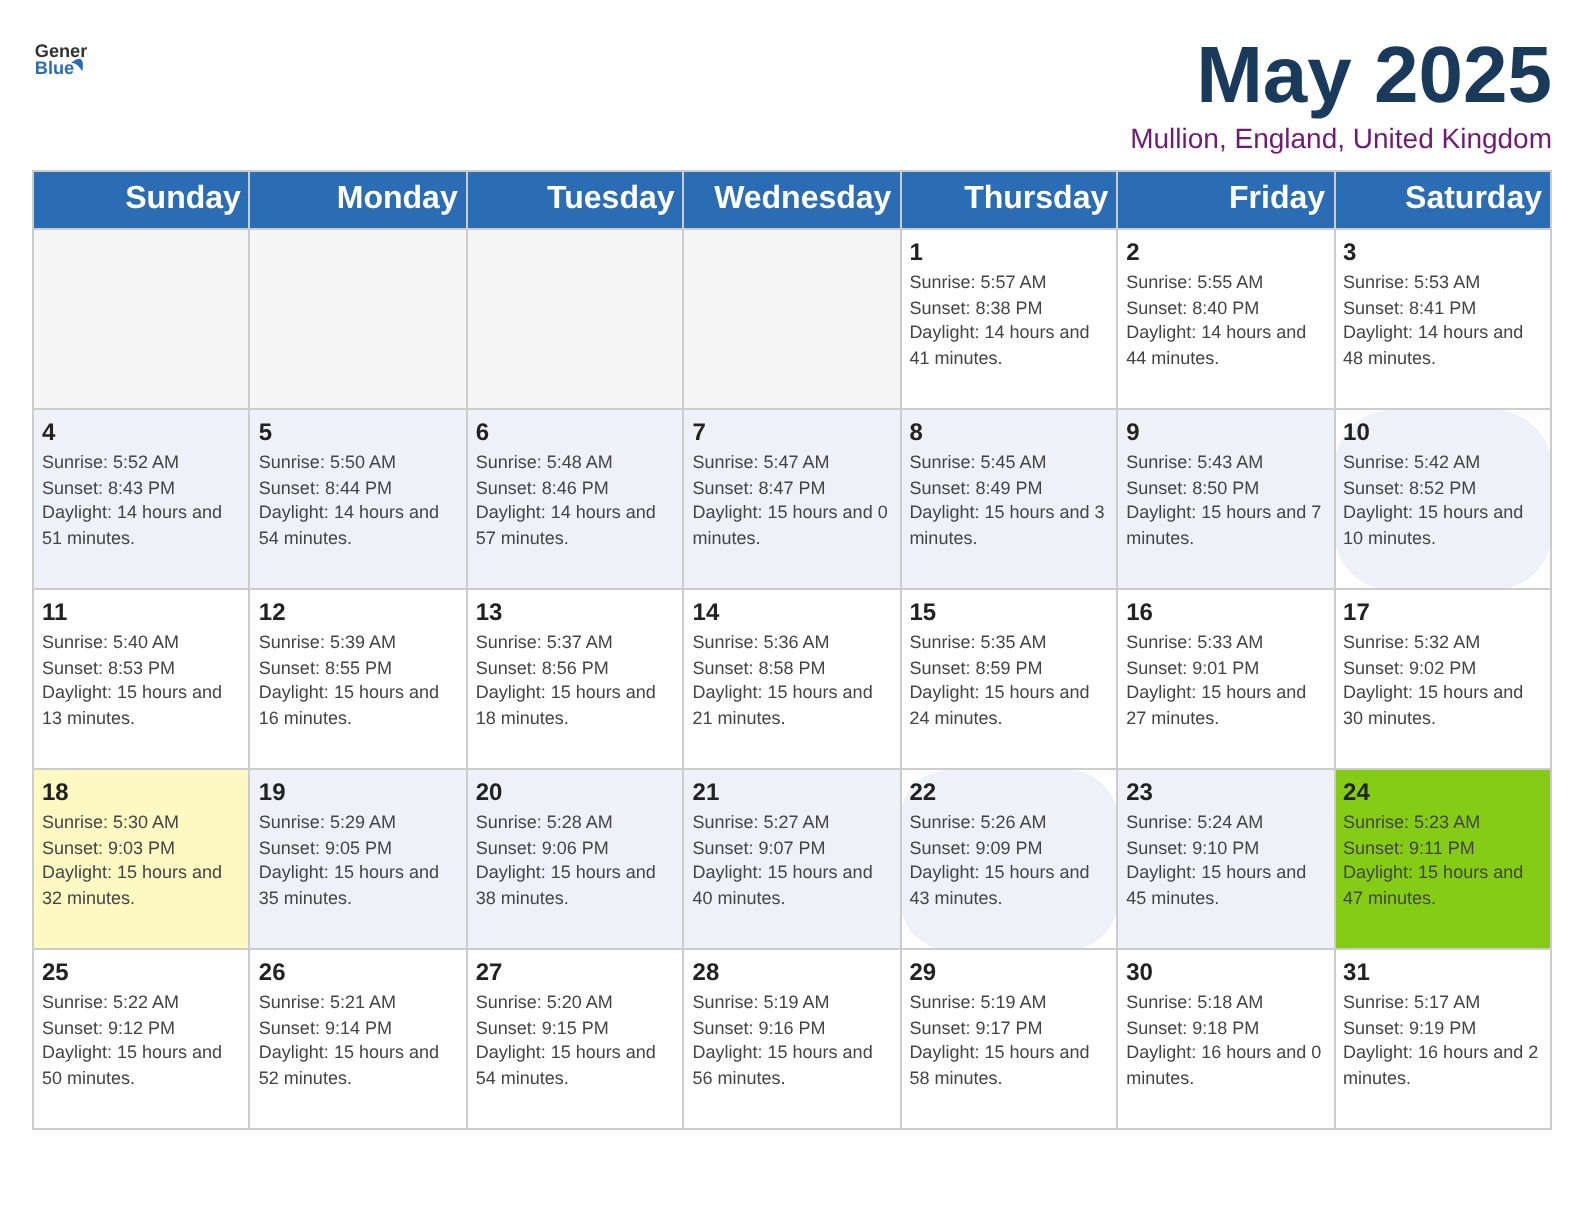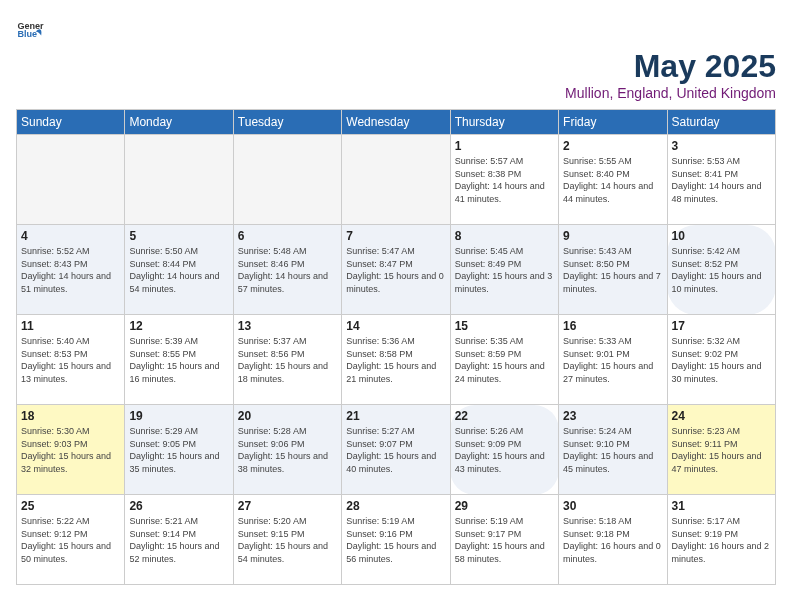--- a/index.html
+++ b/index.html
@@ -22,41 +22,40 @@
       gap: 4px;
     }
     .logo-icon {
       width: 28px;
       height: 28px;
     }
     .title-block {
       text-align: right;
     }
     .month-title {
-      font-size: 32px;
+      font-size: 40px;
       font-weight: bold;
       color: #1a3a5c;
-      margin-top: 32px;
     }
     .location {
       font-size: 14px;
       color: #701a75;
     }
     table {
       width: 100%;
       border-collapse: collapse;
       table-layout: fixed;
     }
     th {
       background-color: #2a6db5;
       color: #fff;
-      font-size: 12px;
-      font-weight: normal;
+      font-size: 16px;
+      font-weight: bold;
       padding: 5px 4px;
-      text-align: left;
+      text-align: right;
       border: 1px solid #ccc;
     }
     td {
       border: 1px solid #ccc;
       vertical-align: top;
       padding: 4px;
       font-size: 9.5px;
       color: #333;
       height: 90px;
       background: #fff;
@@ -203,21 +202,21 @@
           <div class="day-info">Sunrise: 5:27 AM<br>Sunset: 9:07 PM<br>Daylight: 15 hours and 40 minutes.</div>
         </td>
         <td style="background: rgb(238, 242, 248); border-radius: 25px;">
           <span class="day-num">22</span>
           <div class="day-info">Sunrise: 5:26 AM<br>Sunset: 9:09 PM<br>Daylight: 15 hours and 43 minutes.</div>
         </td>
         <td style="background: rgb(238, 242, 248);">
           <span class="day-num">23</span>
           <div class="day-info">Sunrise: 5:24 AM<br>Sunset: 9:10 PM<br>Daylight: 15 hours and 45 minutes.</div>
         </td>
-        <td style="background: #fef9c3;">
+        <td style="background: #84cc16;">
           <span class="day-num">24</span>
           <div class="day-info">Sunrise: 5:23 AM<br>Sunset: 9:11 PM<br>Daylight: 15 hours and 47 minutes.</div>
         </td>
       </tr>
       <tr>
         <td>
           <span class="day-num">25</span>
           <div class="day-info">Sunrise: 5:22 AM<br>Sunset: 9:12 PM<br>Daylight: 15 hours and 50 minutes.</div>
         </td>
         <td>

